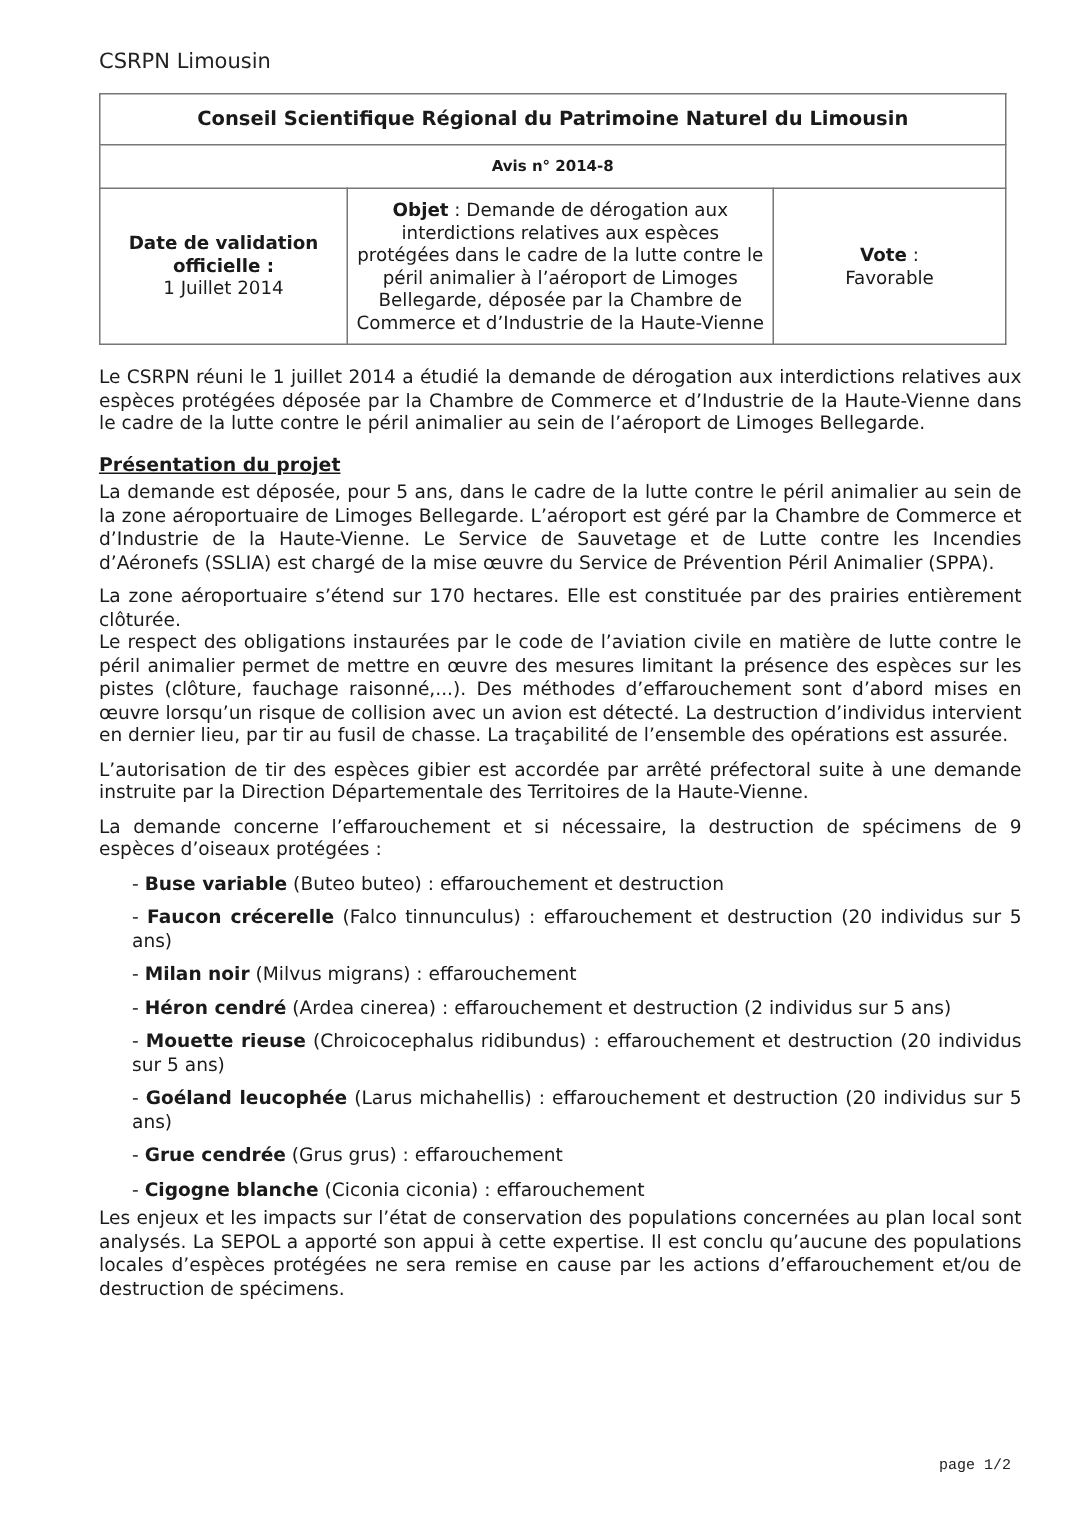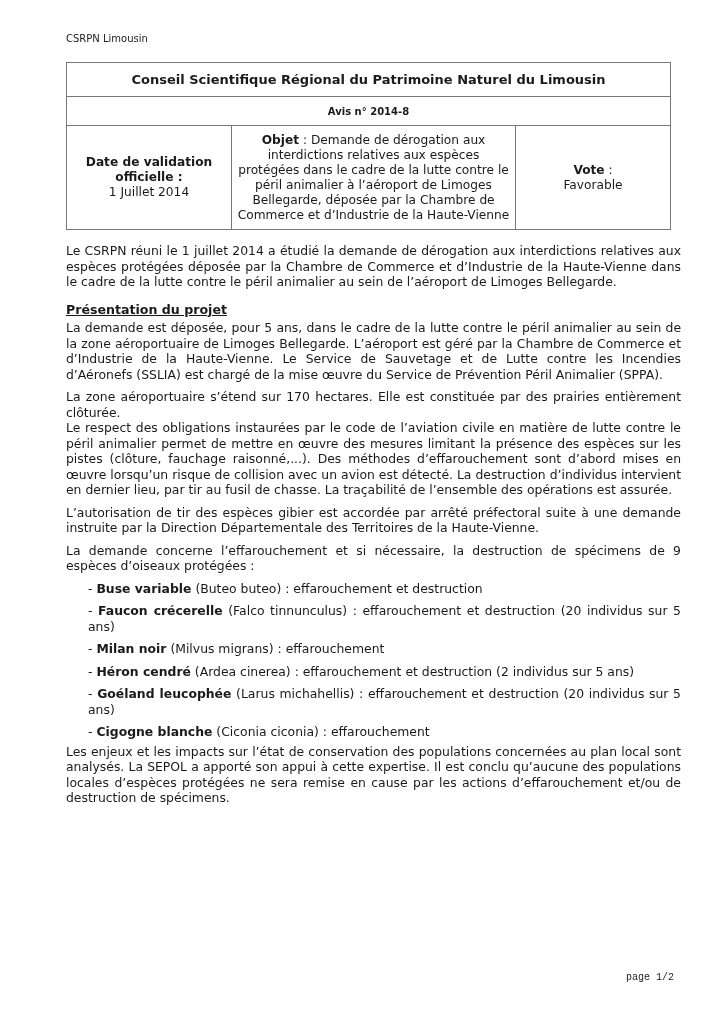--- a/index.html
+++ b/index.html
@@ -2,21 +2,21 @@
 <html><head>
 <meta charset="utf-8">
 <style>
   html, body { margin: 0; padding: 0; background: #ffffff; }
   body {
     width: 724px; height: 1024px; position: relative; overflow: hidden;
     font-family: "DejaVu Sans", sans-serif; color: #1a1a1a;
   }
   .header-left {
     position: absolute; left: 66px; top: 33px;
-    font-size: 10px; color: #222;
+    font-size: 14px; color: #222;
   }
   table.avis {
     position: absolute; left: 66px; top: 62px; width: 605px;
     border-collapse: collapse; font-size: 12.2px;
   }
   table.avis td {
     border: 1px solid #777; text-align: center; vertical-align: middle;
     padding: 0 4px; line-height: 15px;
   }
   .row-title td { height: 33px; font-weight: bold; font-size: 13px; }
@@ -77,19 +77,21 @@
   <p>La demande est déposée, pour 5 ans, dans le cadre de la lutte contre le péril animalier au sein de la zone aéroportuaire de Limoges Bellegarde. L’aéroport est géré par la Chambre de Commerce et d’Industrie de la Haute-Vienne. Le Service de Sauvetage et de Lutte contre les Incendies d’Aéronefs (SSLIA) est chargé de la mise œuvre du Service de Prévention Péril Animalier (SPPA).</p>
   <p class="tight">La zone aéroportuaire s’étend sur 170 hectares. Elle est constituée par des prairies entièrement clôturée.</p>
   <p>Le respect des obligations instaurées par le code de l’aviation civile en matière de lutte contre le péril animalier permet de mettre en œuvre des mesures limitant la présence des espèces sur les pistes (clôture, fauchage raisonné,...). Des méthodes d’effarouchement sont d’abord mises en œuvre lorsqu’un risque de collision avec un avion est détecté. La destruction d’individus intervient en dernier lieu, par tir au fusil de chasse. La traçabilité de l’ensemble des opérations est assurée.</p>
   <p>L’autorisation de tir des espèces gibier est accordée par arrêté préfectoral suite à une demande instruite par la Direction Départementale des Territoires de la Haute-Vienne.</p>
   <p>La demande concerne l’effarouchement et si nécessaire, la destruction de spécimens de 9 espèces d’oiseaux protégées :</p>
 
   <div class="species">- <span class="nm">Buse variable</span> (<span class="sci">Buteo buteo</span>) : <span>effarouchement et destruction</span></div>
   <div class="species">- <span class="nm">Faucon crécerelle</span> (<span class="sci">Falco tinnunculus</span>) : <span>effarouchement et destruction (20 individus sur 5 ans)</span></div>
   <div class="species">- <span class="nm">Milan noir</span> (<span class="sci">Milvus migrans</span>) : <span>effarouchement</span></div>
   <div class="species">- <span class="nm">Héron cendré</span> (<span class="sci">Ardea cinerea</span>) : <span>effarouchement et destruction (2 individus sur 5 ans)</span></div>
+  <div class="species">- <span class="nm">Mouette rieuse</span> (<span class="sci">Chroicocephalus ridibundus</span>) : <span>effarouchement et destruction (20 individus sur 5 ans)</span></div>
   <div class="species">- <span class="nm">Goéland leucophée</span> (<span class="sci">Larus michahellis</span>) : <span>effarouchement et destruction (20 individus sur 5 ans)</span></div>
+  <div class="species">- <span class="nm">Grue cendrée</span> (<span class="sci">Grus grus</span>) : <span>effarouchement</span></div>
   <div class="species" style="margin-bottom:4px">- <span class="nm">Cigogne blanche</span> (<span class="sci">Ciconia ciconia</span>) : <span>effarouchement</span></div>
 
   <p>Les enjeux et les impacts sur l’état de conservation des populations concernées au plan local sont analysés. La SEPOL a apporté son appui à cette expertise. Il est conclu qu’aucune des populations locales d’espèces protégées ne sera remise en cause par les actions d’effarouchement et/ou de destruction de spécimens.</p>
 </div>
 
 <div class="footer-page">page 1/2</div>
 
 </body></html>

